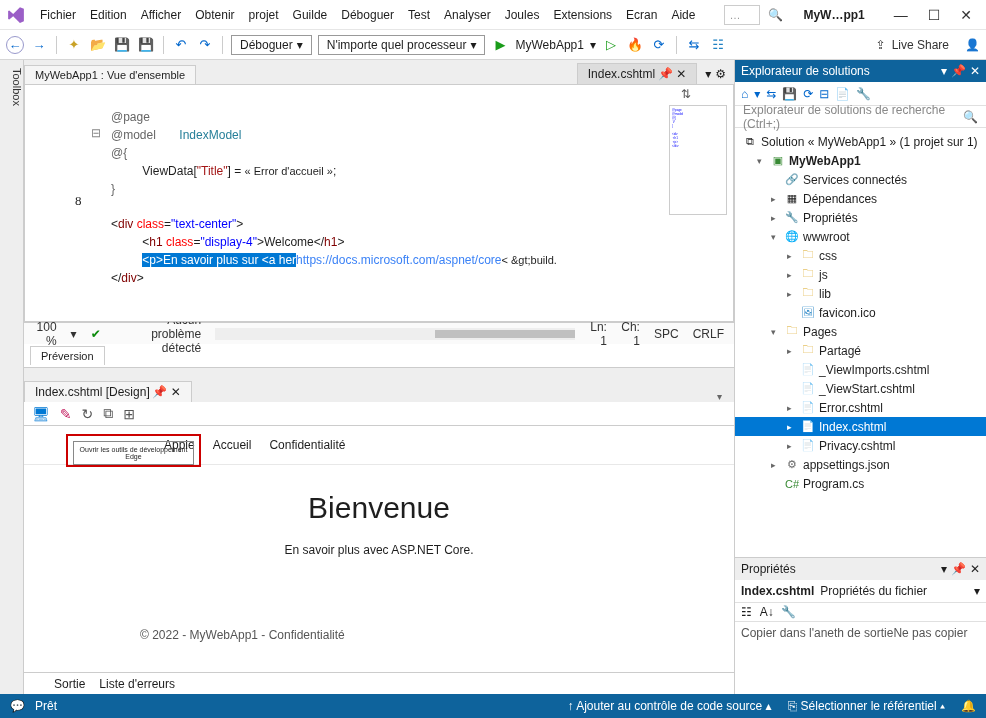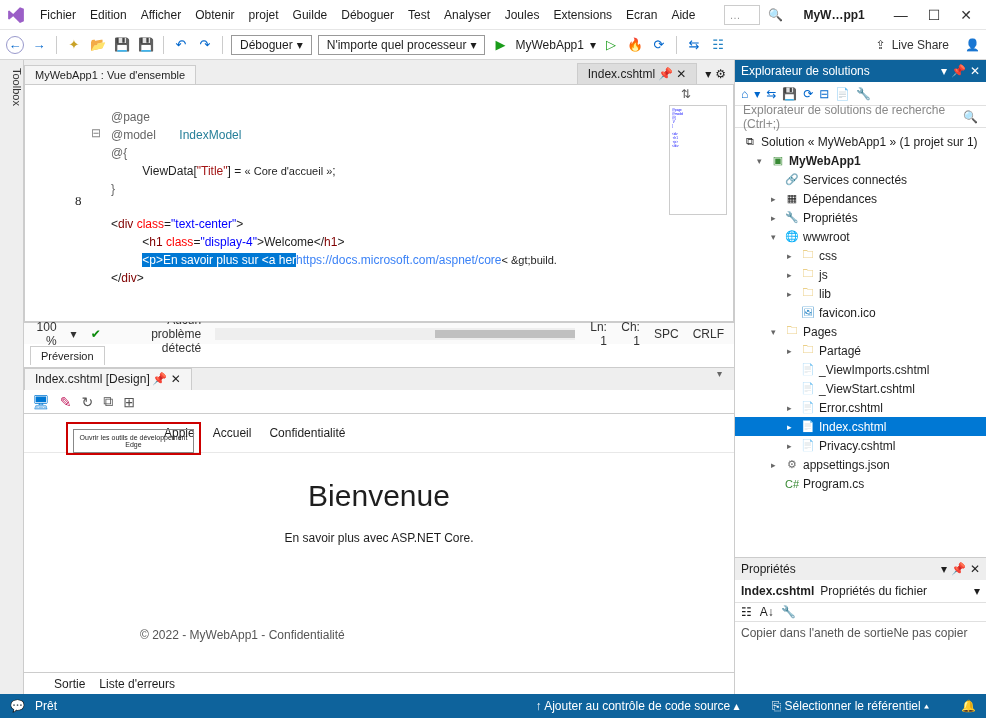--- a/index.html
+++ b/index.html
@@ -35,21 +35,21 @@
 .editor-code .str{color:#a31515;}
 .editor-code .tag{color:#800000;}
 .editor-code .attr{color:#ff0000;}
 .editor-code .sel{background:#0078d4;color:#fff;}
 .editor-code .link{color:#3b82f6;}
 .thumb{position:absolute;right:6px;top:20px;width:58px;height:110px;border:1px solid #ccc;background:#fff;font-size:3px;line-height:4px;padding:2px;color:#00f;overflow:hidden;}
 .editor-status{height:22px;display:flex;align-items:center;padding:0 10px;font-size:11px;color:#333;gap:14px;border-top:1px solid #ccc;background:#fafafa;text-align:right;}
 .editor-status .ok{color:#0a8a0a;}
 .prev-tab{height:24px;display:flex;align-items:center;border-bottom:1px solid #ccc;}
 .prev-tab span{padding:3px 10px;border:1px solid #ccc;border-bottom:0;margin-left:6px;font-size:11px;background:#fff;}
-.design-tabs{height:22px;background:#eee;display:flex;}
+.design-tabs{height:34px;background:#eee;display:flex;align-items:flex-end;}
 .design-tabs .doc-tab{background:#f5f5f5;}
 .design-tools{height:24px;display:flex;align-items:center;gap:10px;padding:0 8px;border-bottom:1px solid #ccc;}
 .design-tools span{font-size:14px;color:#555;}
 .preview-body{flex:1;background:#fff;position:relative;}
 .edge-flyout{position:absolute;left:42px;top:8px;border:2px solid #c00;padding:0;width:135px;height:33px;}
 .edge-flyout-inner{margin:5px;border:1px solid #888;font-size:7px;padding:4px 4px;text-align:center;}
 .nav{display:flex;gap:18px;padding:12px 0 12px 140px;font-size:13px;border-bottom:1px solid #e8e8e8;}
 .welcome{text-align:center;margin-top:26px;}
 .welcome h1{font-size:30px;font-weight:400;}
 .welcome p{margin-top:18px;font-size:12px;}
@@ -72,21 +72,21 @@
 .ico-cs{color:#388a34;}
 .ico-json{color:#6b6b6b;}
 .props-panel{border-top:1px solid #ccc;}
 .props-hdr{height:22px;background:#eee;display:flex;align-items:center;padding:0 6px;font-size:11px;}
 .props-hdr .ctrls{margin-left:auto;display:flex;gap:4px;font-size:11px;}
 .props-sub{padding:4px 6px;display:flex;gap:6px;font-size:11px;}
 .props-sub b{font-weight:600;}
 .props-tools{display:flex;gap:8px;padding:2px 6px;border-bottom:1px solid #e0e0e0;border-top:1px solid #e0e0e0;}
 .props-grid{display:flex;font-size:10px;padding:4px 6px;gap:0;color:#555;}
 .statusbar{height:24px;background:#0e639c;color:#fff;display:flex;align-items:center;padding:0 10px;font-size:11px;gap:10px;position:absolute;bottom:0;left:0;right:0;}
-.statusbar .right{margin-left:auto;display:flex;gap:32px;}
+.statusbar .right{margin-left:auto;display:flex;gap:16px;}
 .scrollx{height:12px;background:#eee;display:flex;align-items:center;}
 .scrollx .th{width:140px;height:8px;background:#c0c0c0;margin-left:220px;}
 </style>
 </head>
 <body>
 
 <div class="titlebar">
   <span class="vs-logo">
     <svg width="18" height="18" viewBox="0 0 32 32">
         <path fill="#9b5fc7" d="M23 2l7 3v22l-7 3-12-12-7 6-2-1V9l2-1 7 6L23 2z"></path>
@@ -176,21 +176,21 @@
         <div style="position:absolute;top:6px;left:66px;font-family:Consolas;font-size:12px;color:#888;line-height:17px;">
           <div style="height:34px;"></div>
           <div>⊟</div>
         </div>
         <div style="position:absolute;left:50px;top:108px;font-family:Consolas;font-size:13px;">8</div>
       </div>
       <div class="editor-code">
 <span style="color:#666">@page</span>
 <span style="color:#666">@model</span>   <span class="cls">IndexModel</span>
 <span style="color:#666">@{</span>
-    <span>ViewData[</span><span class="str">"Title"</span><span>] = </span><span style="font-size:11px">« Core d'accueil »</span><span>;</span>
+    <span>ViewData[</span><span class="str">"Title"</span><span>] = </span><span style="font-size:11px">« Error d'accueil »</span><span>;</span>
 <span style="color:#666">}</span>
 
 <span>&lt;</span><span class="tag">div</span><span class="attr"> class</span><span>=</span><span class="kw">"text-center"</span><span>&gt;</span>
     <span>&lt;</span><span class="tag">h1</span><span class="attr"> class</span><span>=</span><span class="kw">"display-4"</span><span>&gt;Welcome&lt;/</span><span class="tag">h1</span><span>&gt;</span>
     <span class="sel">&lt;p&gt;En savoir plus sur &lt;a her</span><span class="link">https://docs.microsoft.com/aspnet/core</span><span style="font-size:11px">&lt; &amp;gt;build.</span>
 <span>&lt;/</span><span class="tag">div</span><span>&gt;</span></div>
       <div class="thumb">@page<br>@model<br>@{<br>&nbsp;V<br>}<br><br>&lt;div<br>&nbsp;&lt;h1<br>&nbsp;&lt;p&gt;<br>&lt;/div</div>
       <div style="position:absolute;top:2px;right:42px;font-size:12px;color:#555">⇅</div>
     </div>
 

